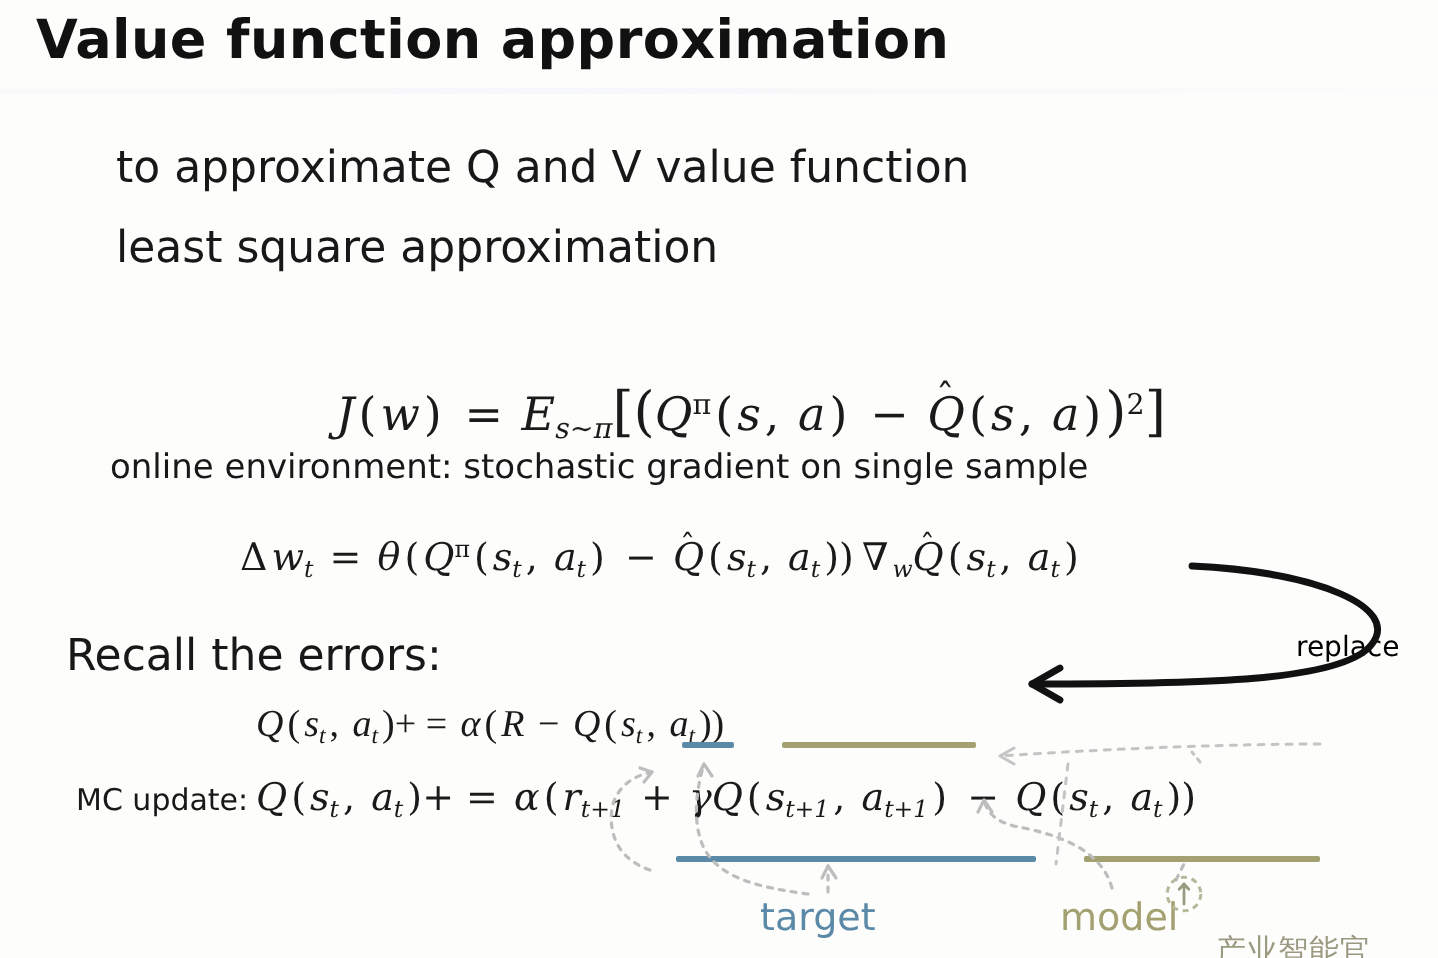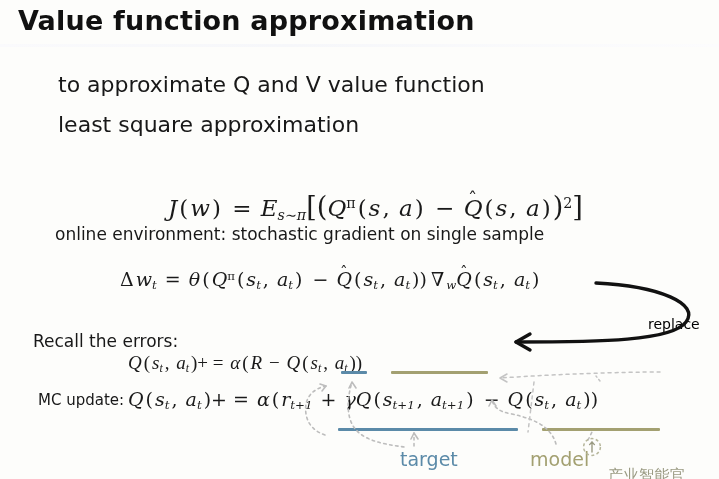--- a/index.html
+++ b/index.html
@@ -45,21 +45,21 @@
   
   .hand {
     position: absolute;
     font-family: "DejaVu Sans", sans-serif;
     color: #181818;
     white-space: nowrap;
   }
   .line-approx  { left: 58px;  top: 72px;  font-size: 22px; }
   .line-least   { left: 58px;  top: 112px; font-size: 22px; }
   .line-online  { left: 55px;  top: 224px; font-size: 17px; }
-  .line-recall  { left: 33px;  top: 331px; font-size: 17px; }
+  .line-recall  { left: 33px;  top: 316px; font-size: 22px; }
   .lbl-mc       { left: 38px;  top: 355px; font-size: 15px; margin-top: 36px; }
   .lbl-td       { left: 38px;  top: 391px; font-size: 15px; }
 
   
   .math {
     position: absolute;
     font-family: "DejaVu Serif", serif;
     color: #1a1a1a;
     white-space: nowrap;
     font-style: italic;
@@ -100,21 +100,21 @@
   .uline.blue  { background: #5b8aa8; }
   .uline.olive { background: #a3a071; }
 
   
   .callout {
     position: absolute;
     font-family: "DejaVu Sans", sans-serif;
     font-size: 19px;
     white-space: nowrap;
   }
-  .callout.target { left: 400px; top: 448px; color: #5b8aa8; }
+  .callout.target { left: 380px; top: 448px; color: #5b8aa8; }
   .callout.model  { left: 530px; top: 448px; color: #a3a071; }
 
   .replace-label {
     position: absolute;
     left: 648px;
     top: 316px;
     font-family: "DejaVu Sans", sans-serif;
     font-size: 14px;
     color: #000000;
     white-space: nowrap;

